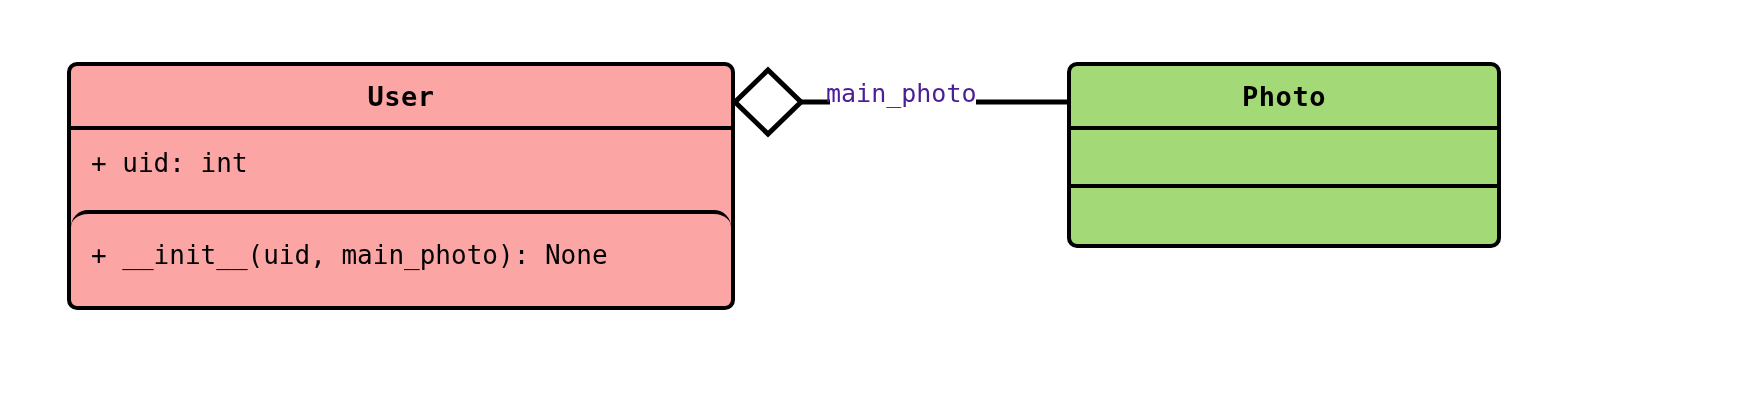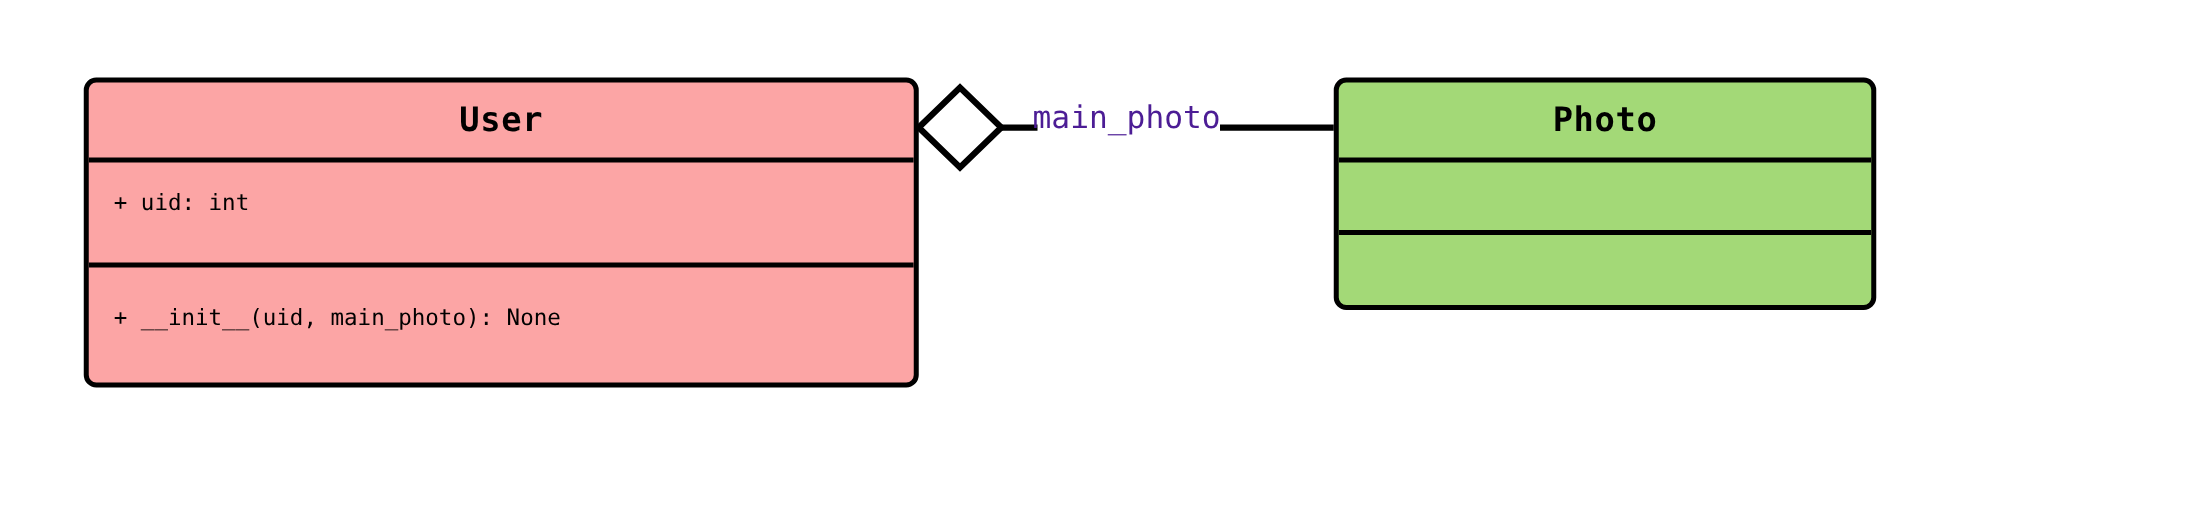--- a/index.html
+++ b/index.html
@@ -42,21 +42,21 @@
   }
   .class-name {
     text-align: center;
     font-weight: bold;
     font-size: 27px;
     line-height: 1;
     color: #000000;
     letter-spacing: 0.5px;
   }
   .member-line {
-    font-size: 18px;
+    font-size: 26px;
     line-height: 30px;
     color: #000000;
     white-space: pre;
   }
   .member-line b {
     font-weight: bold;
   }
 
   
   #user-class {
@@ -72,20 +72,21 @@
     align-items: center;
     justify-content: center;
   }
   #user-class .c-attrs {
     height: 84px;
     padding: 18px 0 0 20px;
   }
   #user-class .c-methods {
     height: 96px;
     padding: 26px 0 0 20px;
+    border-radius: 17px;
   }
 
   
   #photo-class {
     left: 1067px;
     top: 62px;
     width: 434px;
     height: 186px;
     background: #a3d977;
   }

